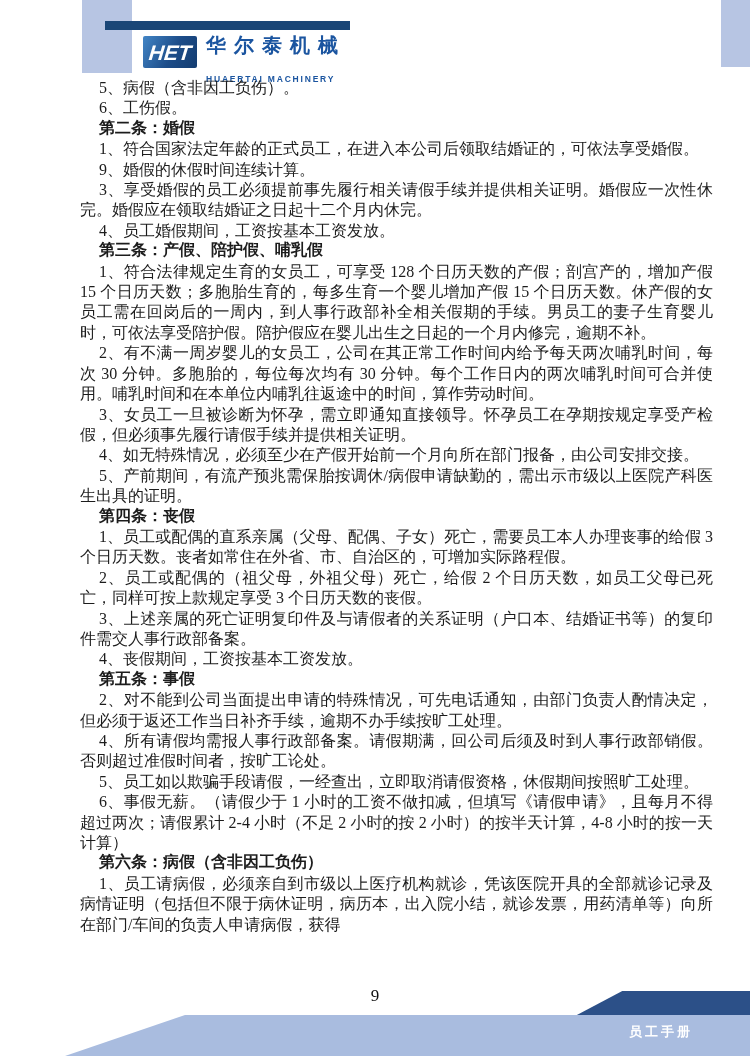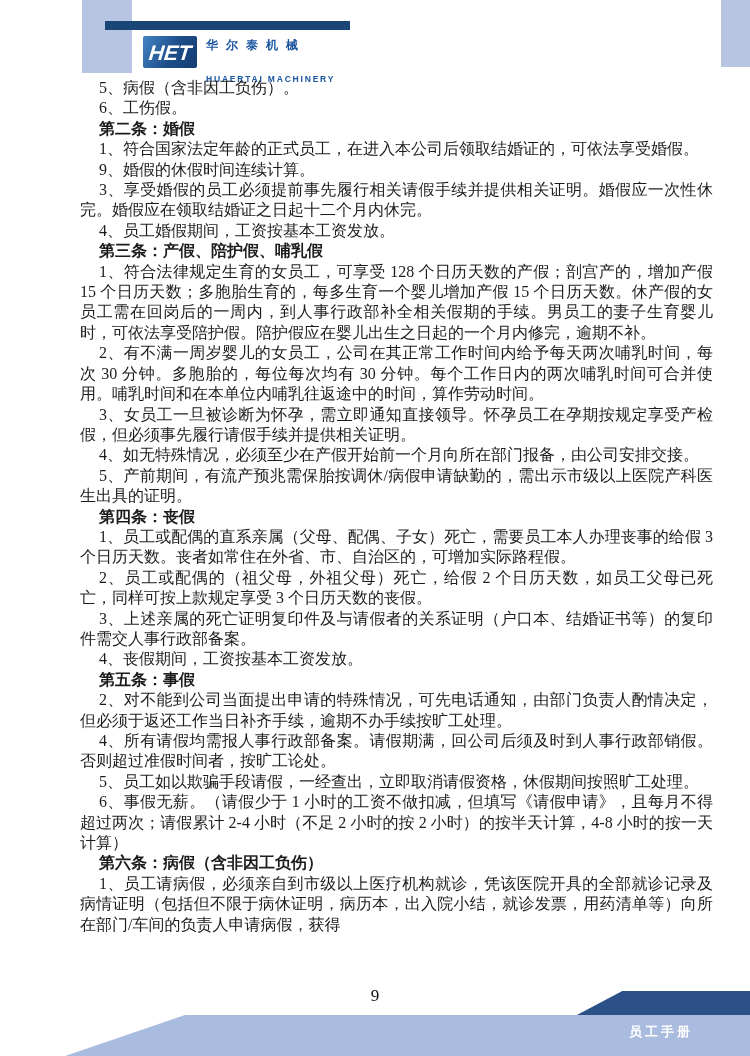--- a/index.html
+++ b/index.html
@@ -9,28 +9,28 @@
   .corner-rect-left{position:absolute;left:82px;top:0;width:50px;height:73px;background:#b7c5e3;}
   .corner-rect-right{position:absolute;left:721px;top:0;width:29px;height:67px;background:#b7c5e3;}
   .header-bar{position:absolute;left:105px;top:21px;width:245px;height:9px;background:#1a4677;}
   .logo-box{position:absolute;left:143px;top:36px;width:54px;height:32px;border-radius:2px;
             background:linear-gradient(118deg,#4285c6 0%,#1d4d89 55%,#133c70 100%);
             display:flex;align-items:center;justify-content:center;}
   .logo-text{color:#ffffff;font-family:"Liberation Sans",sans-serif;font-weight:bold;font-style:italic;
              font-size:21px;letter-spacing:0px;transform:skewX(-6deg);line-height:1;}
   .brand{position:absolute;left:206px;top:37px;width:260px;}
   .brand-cn{font-family:"Liberation Sans",sans-serif;font-weight:bold;color:#1b55a0;
-            font-size:12px;letter-spacing:8px;line-height:17px;white-space:nowrap;}
+            font-size:20px;letter-spacing:8px;line-height:17px;white-space:nowrap;}
   .brand-en{font-family:"Liberation Sans",sans-serif;font-weight:bold;color:#1b55a0;
             font-size:8.5px;letter-spacing:1.8px;margin-top:20px;white-space:nowrap;}
   
   .policy-text{position:absolute;left:80px;top:78px;width:633px;color:#1c1c1c;}
   .policy-text p{margin:0;font-size:16px;line-height:20.4px;text-align:justify;
                  text-indent:19px;font-family:"Liberation Serif",serif;}
-  .policy-text p.heading{font-family:Liberation Serif, serif;font-weight:bold;}
+  .policy-text p.heading{font-family:Liberation Mono, monospace;font-weight:bold;}
   
   .page-number{position:absolute;left:0;top:986px;width:100%;text-align:center;
                font-size:17px;color:#111111;font-family:"Liberation Serif",serif;}
   .footer-shape-dark{position:absolute;left:575px;top:991px;width:175px;height:25px;background:#2c5088;
                      clip-path:polygon(0 100%,27% 0,100% 0,100% 100%);}
   .footer-band{position:absolute;left:0;top:1015px;width:750px;height:41px;background:#a9bcdf;
                clip-path:polygon(185px 0,750px 0,750px 41px,65px 41px);}
   .footer-label{position:absolute;right:57px;top:1023px;color:#ffffff;
                 font-family:"Liberation Sans",sans-serif;font-weight:600;
                 font-size:13px;letter-spacing:3px;}

